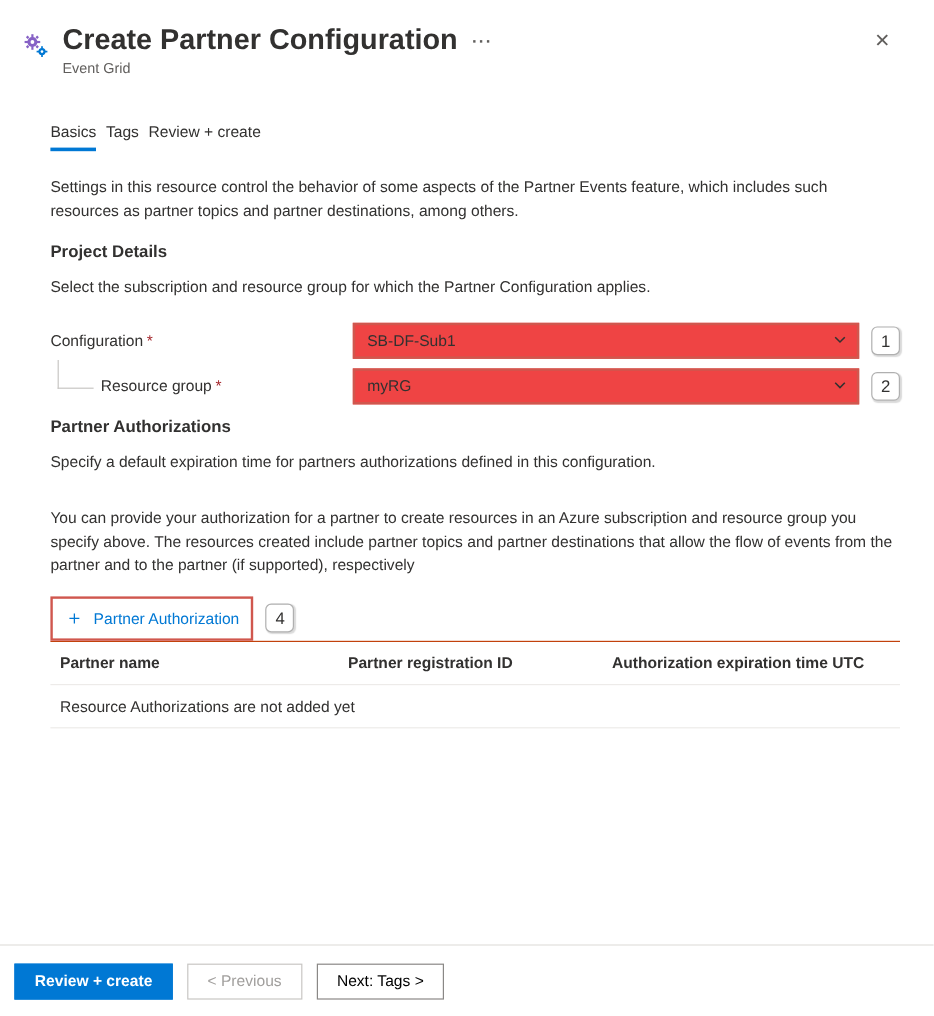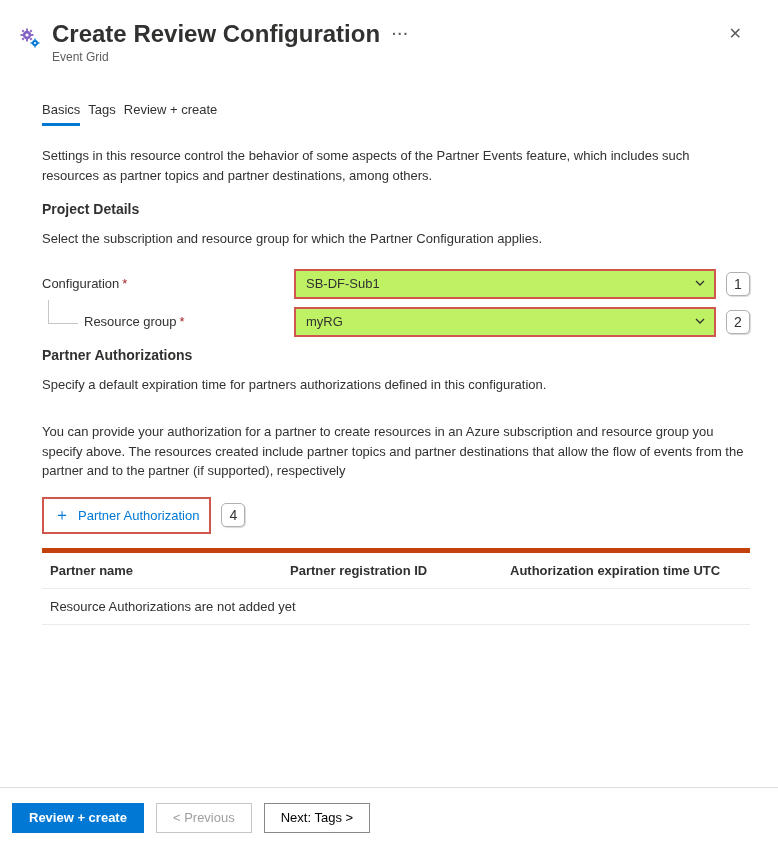--- a/index.html
+++ b/index.html
@@ -48,40 +48,40 @@
   .section-h { font-weight: 600; font-size: 14px; margin: 10px 0 12px 0; }
   .form-row { display: flex; align-items: center; margin-bottom: 8px; position: relative; }
   .label-col { width: 252px; font-size: 13px; display:flex; align-items:center;}
   .req { color: #a4262c; margin-left: 3px; }
   .indent-line {
     width: 30px; height: 24px; border-left: 1px solid #c8c6c4; border-bottom: 1px solid #c8c6c4;
     margin-left: 6px; margin-right: 6px; position: relative; top: -10px;
   }
   .sel {
     flex: 1; height: 30px; border: 2.5px solid #d0574e;
-    padding: 0 28px 0 10px; background: #bef264; position: relative;
+    padding: 0 28px 0 10px; background: #ef4444; position: relative;
     display: flex; align-items: center; font-size: 13px;
   }
   .sel .chev { position: absolute; right: 8px; top: 6px; color: #323130; }
   .inp {
     flex: 1; height: 30px; border: 2.5px solid #d0574e; padding: 0 10px;
     font-size: 13px; background: #fff;
   }
   .callout-badge {
     width: 24px; height: 24px; border: 1px solid #b0b0b0; border-radius: 5px;
     background: #fff; display: flex; align-items:center; justify-content:center;
     font-size: 14px; margin-left: 10px; box-shadow: 1px 1px 1px rgba(0,0,0,0.15);
   }
   .hint-small { font-size: 12px; color: #605e5c; text-align: right; margin-top: 3px; margin-right: 34px;}
   .add-btn {
     display: inline-flex; align-items: center; padding: 6px 10px;
     border: 2.5px solid #d0574e; color: #0078d4; cursor: pointer; background:#fff;
   }
   .add-btn .plus { color:#0078d4; font-size:16px; margin-right:8px; font-weight:300;}
-  .table { margin-top: 14px; border-top: 5px solid #c2410c; border-bottom: 1px solid #edebe9;}
+  .table { margin-top: 0; border-top: 1px solid #c2410c; border-bottom: 1px solid #edebe9;}
   .thead, .trow { display:flex; padding: 10px 8px; }
   .thead { font-weight:600; }
   .c1{ flex: 0 0 240px;} .c2{ flex: 0 0 220px;} .c3{ flex:1;}
   .trow.empty { color:#323130; border-top:1px solid #edebe9;}
   .footer {
     position: absolute; left:0; right:0; bottom:0;
     height: 60px; border-top: 1px solid #e1dfdd;
     display:flex; align-items:center; padding: 0 12px; gap: 12px; background:#fff;
   }
   .btn { height:30px; padding:0 16px; font-size:13px; border:1px solid #8a8886; background:#fff; cursor:pointer; }
@@ -114,21 +114,21 @@
             <circle cx="17" cy="17" r="1.1" fill="#fff"></circle>
           <rect x="16.3" y="12.5" width="1.4" height="2"></rect>
             <rect x="16.3" y="19.5" width="1.4" height="2"></rect>
           <rect x="12.5" y="16.3" width="2" height="1.4"></rect>
             <rect x="19.5" y="16.3" width="2" height="1.4"></rect>
         </g>
       </svg>
     </div>
     <div class="hdr-texts">
       <div class="hdr-title">
-        <span>Create Review Configuration</span>
+        <span>Create Partner Configuration</span>
         <span class="hdr-more">···</span>
       </div>
       <div class="hdr-sub">Event Grid</div>
     </div>
     <div class="close-x">✕</div>
   </div>
 
   <div class="tabs">
     <div class="tab active">Basics</div>
     <div class="tab">Tags</div>

